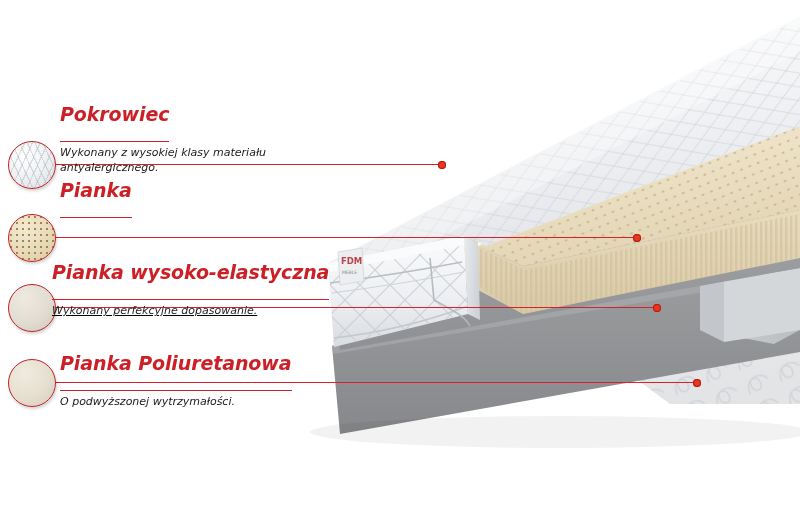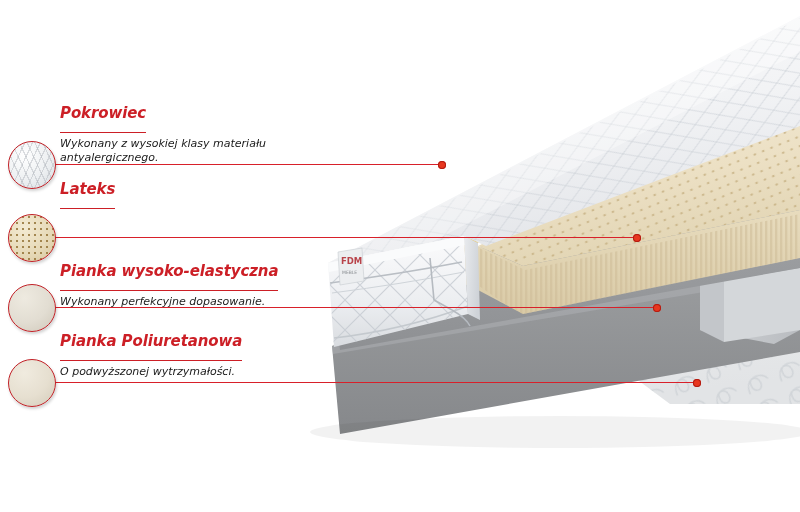--- a/index.html
+++ b/index.html
@@ -76,29 +76,29 @@
   }
 
   
   .label {
     position: absolute;
     z-index: 45;
   }
   .label h2 {
     margin: 0;
     font-family: "DejaVu Sans", sans-serif;
-    font-size: 15px;
+    font-size: 19px;
     font-style: italic;
     font-weight: bold;
     color: #cc1f26;
     letter-spacing: -0.1px;
     white-space: nowrap;
     display: inline-block;
     border-bottom: 1.6px solid #cc1f26;
-    padding-bottom: 10px;
+    padding-bottom: 16px;
     line-height: 1.12;
   }
   .label p {
     margin: 4px 12px 0 0;
     font-family: "DejaVu Sans", sans-serif;
     font-size: 11px;
     font-style: italic;
     font-weight: normal;
     color: #1a1a1a;
     line-height: 1.3;
@@ -304,26 +304,26 @@
   <div class="swatch swatch-latex" style="left:8px; top:214px;"></div>
   <div class="swatch swatch-foam-hr" style="left:8px; top:284px;"></div>
   <div class="swatch swatch-foam-pu" style="left:8px; top:359px;"></div>
 
   <div class="label" style="left:60px; top:104px;">
     <h2>Pokrowiec</h2>
     <p>Wykonany z wysokiej klasy materiału antyalergicznego.</p>
   </div>
 
   <div class="label" style="left:60px; top:180px;">
-    <h2>Lateks</h2>
-  </div>
-
-  <div class="label" style="left:60px; top:262px;">
+    <h2>Pianka</h2>
+  </div>
+
+  <div class="label" style="left:52px; top:262px;text-decoration:underline;">
     <h2>Pianka wysoko-elastyczna</h2>
     <p>Wykonany perfekcyjne dopasowanie.</p>
   </div>
 
-  <div class="label" style="left:60px; top:332px;">
+  <div class="label" style="left:60px; top:353px;">
     <h2>Pianka Poliuretanowa</h2>
     <p>O podwyższonej wytrzymałości.</p>
   </div>
 
 </div>
 
 </body></html>

